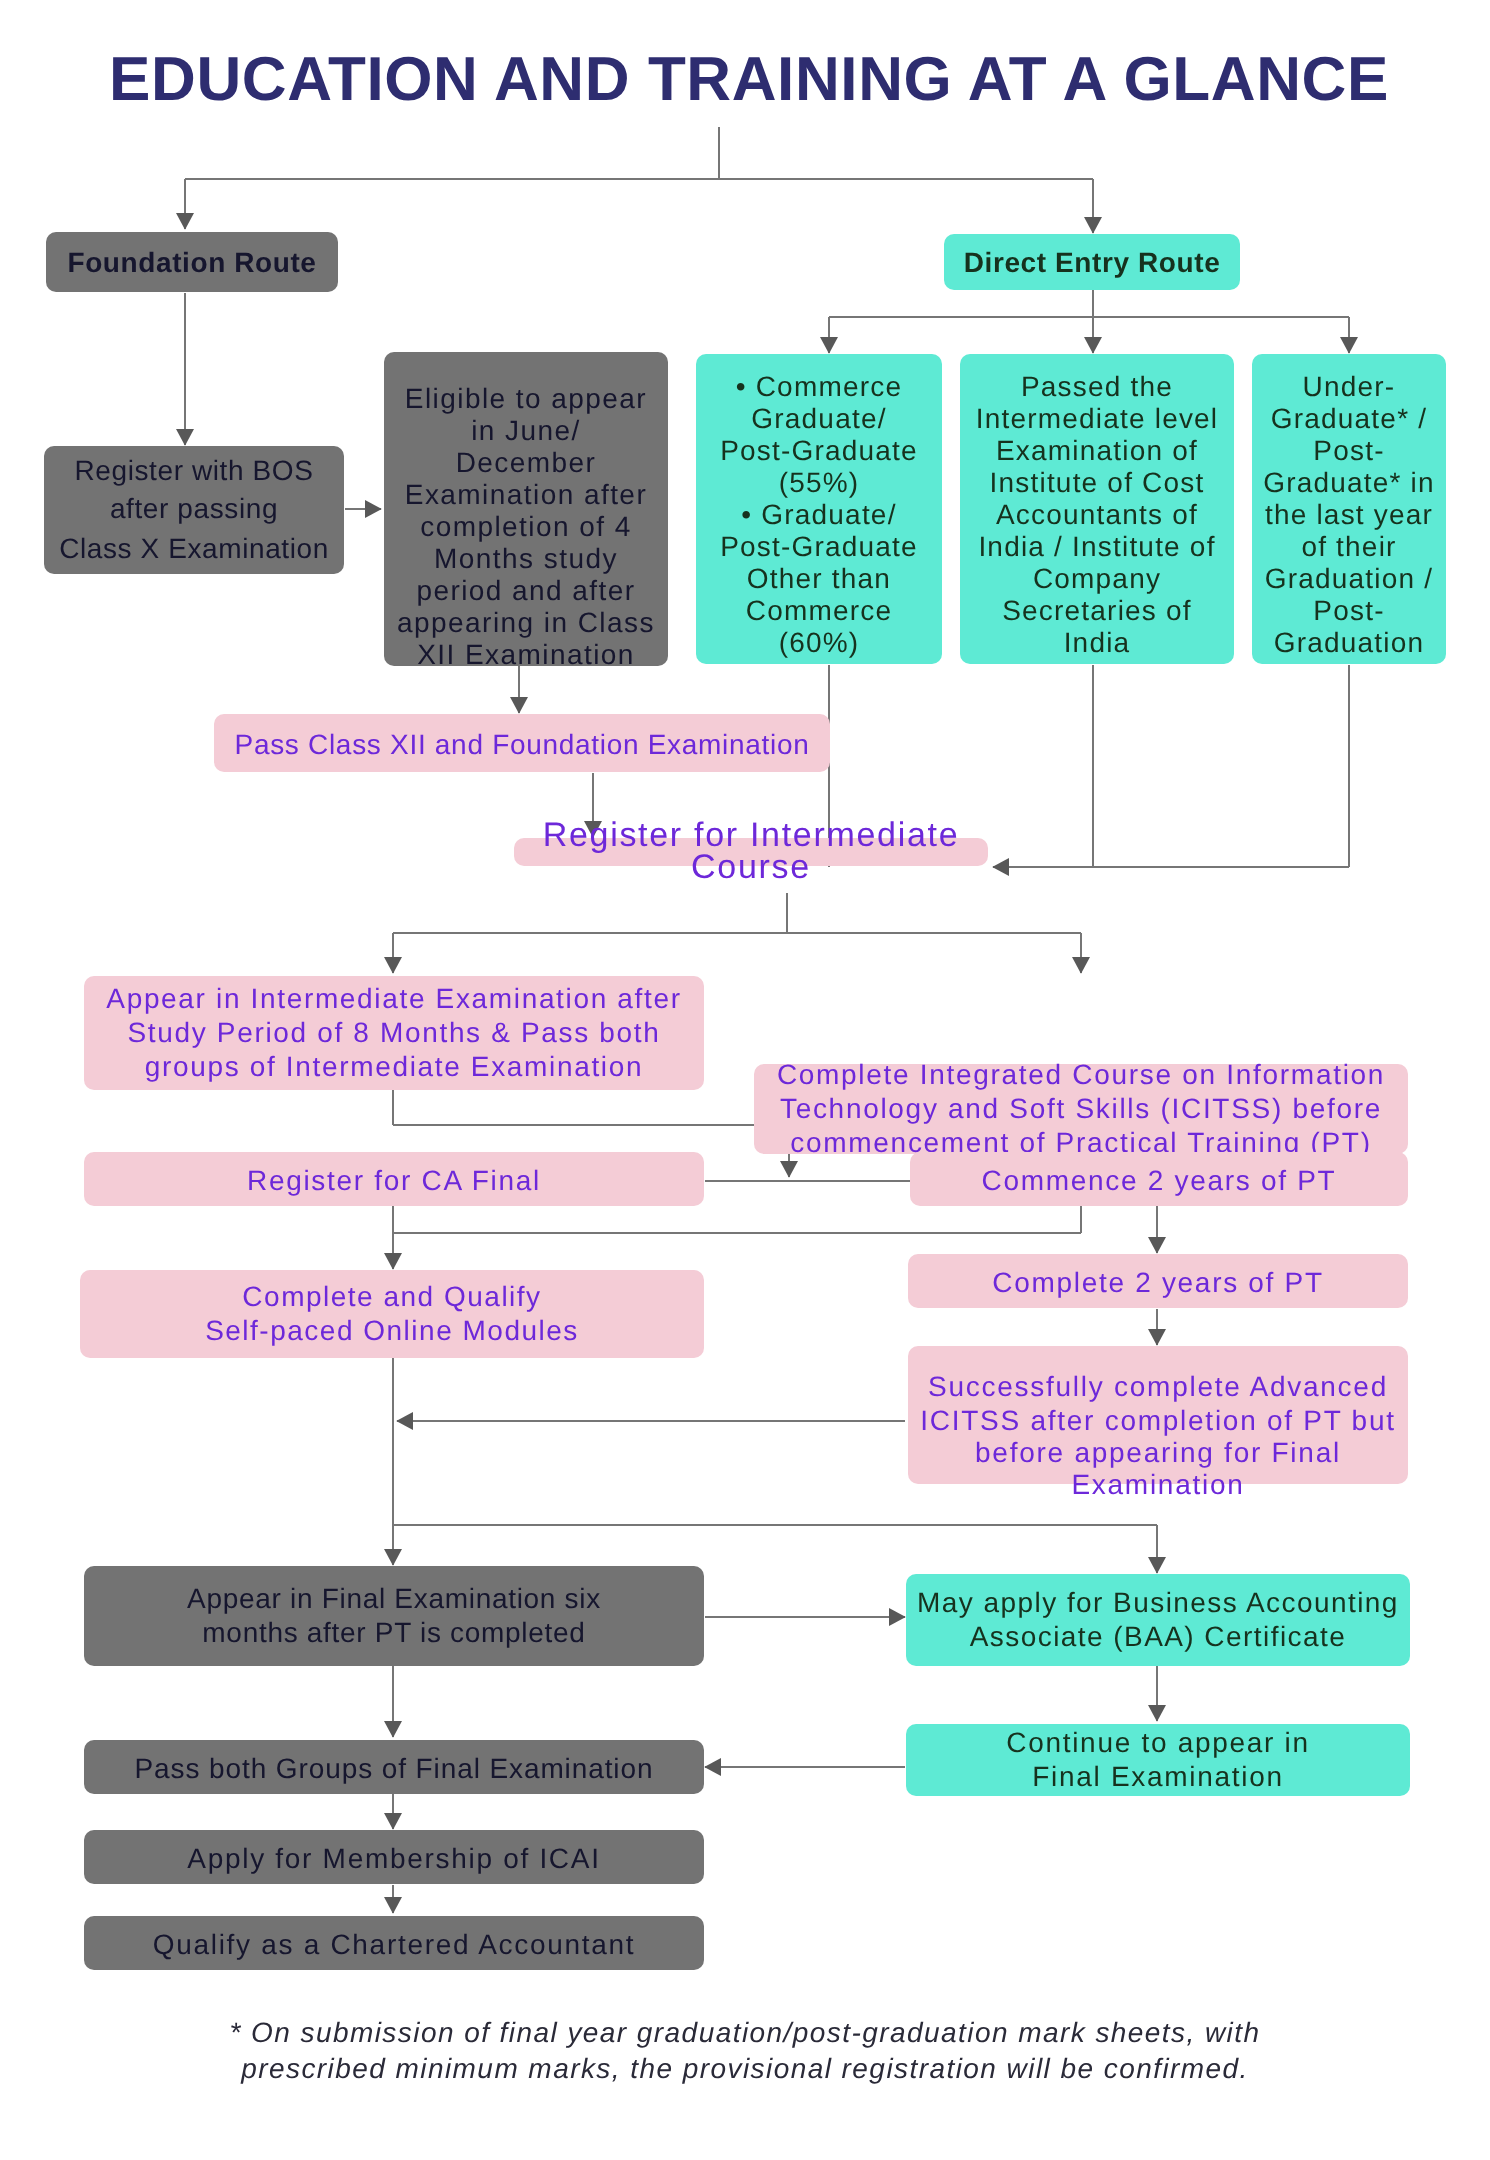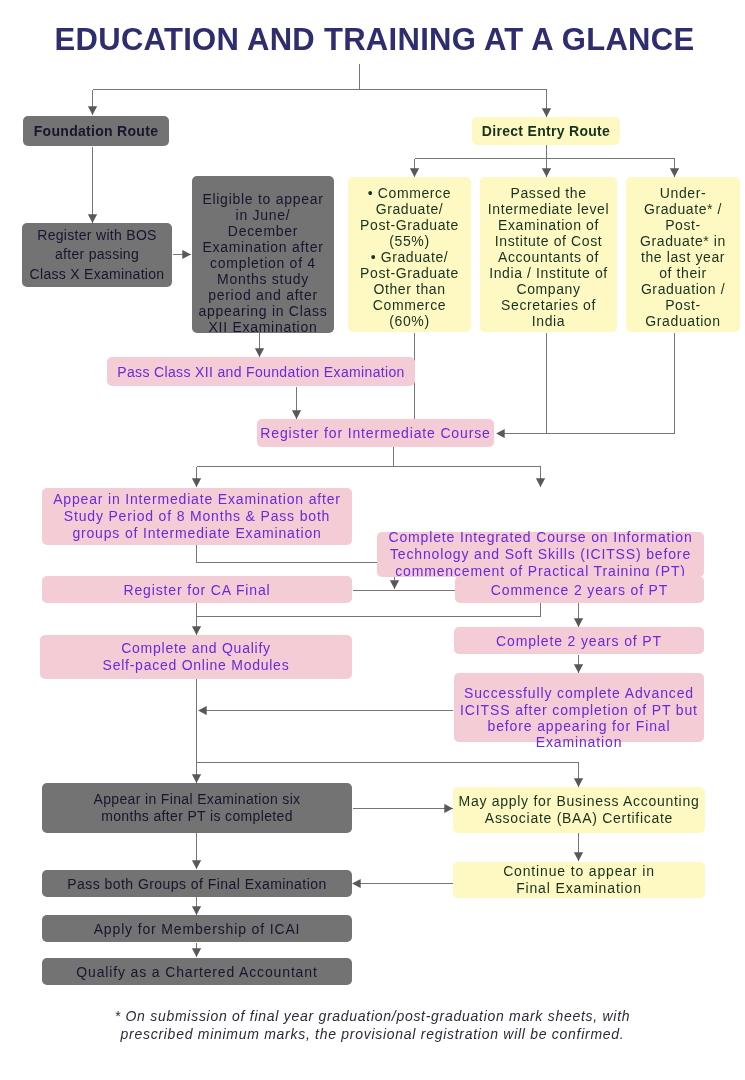--- a/index.html
+++ b/index.html
@@ -1,20 +1,20 @@
 <!DOCTYPE html>
 <html><head>
 <meta charset="utf-8">
 <style>
   html,body{margin:0;padding:0;}
   body{width:745px;height:1080px;background:#ffffff;font-family:"Liberation Sans",sans-serif;position:relative;overflow:hidden;}
   #stage{position:relative;width:745px;height:1080px;}
   .box{position:absolute;box-sizing:border-box;display:flex;align-items:center;justify-content:center;text-align:center;border-radius:5px;white-space:pre-line;}
   .lav{background:#737373;color:#16162e;}
-  .grn{background:#fef9c3;color:#16321e;}
+  .grn{background:#5eead4;color:#16321e;}
   .pnk{background:#f4ccd6;color:#6d28d9;}
   .title{position:absolute;left:2px;width:745px;text-align:center;font-weight:700;color:#2e2d70;}
   .note{position:absolute;text-align:center;font-style:italic;color:#2a2a38;}
   svg.conn{position:absolute;left:0;top:0;width:745px;height:1080px;pointer-events:none;}
 </style>
 </head>
 <body>
 
 <div id="stage">
   <div class="title" style="top:22px;font-size:31px;letter-spacing:0.3px;">EDUCATION AND TRAINING AT A GLANCE</div>
@@ -96,31 +96,31 @@
 (60%)</div>
   <div class="box grn" style="left:480px;top:177px;width:137px;height:155px;font-size:14px;line-height:15.9px;letter-spacing:0.6px;padding-top:7px;">Passed the
 Intermediate level
 Examination of
 Institute of Cost
 Accountants of
 India / Institute of
 Company
 Secretaries of
 India</div>
-  <div class="box grn" style="left:626px;top:177px;width:114px;height:155px;font-size:14px;line-height:15.9px;letter-spacing:0.6px;padding-top:7px;">Under-
+  <div class="box grn" style="left:626px;top:177px;width:97px;height:155px;font-size:14px;line-height:15.9px;letter-spacing:0.6px;padding-top:7px;">Under-
 Graduate* /
 Post-
 Graduate* in
 the last year
 of their
 Graduation /
 Post-
 Graduation</div>
   <div class="box pnk" style="left:107px;top:357px;width:308px;height:29px;font-size:14px;line-height:16px;letter-spacing:0.35px;">Pass Class XII and Foundation Examination</div>
-  <div class="box pnk" style="left:257px;top:419px;width:237px;height:28px;font-size:14px;line-height:16px;letter-spacing:0.85px;">Register for Intermediate Course</div>
+  <div class="box pnk" style="left:257px;top:419px;width:237px;height:14px;font-size:17px;line-height:16px;letter-spacing:0.85px;">Register for Intermediate Course</div>
   <div class="box pnk" style="left:42px;top:488px;width:310px;height:57px;font-size:14px;line-height:17.3px;letter-spacing:0.83px;">Appear in Intermediate Examination after
 Study Period of 8 Months &amp; Pass both
 groups of Intermediate Examination</div>
   <div class="box pnk" style="left:377px;top:488px;width:327px;height:45px;font-size:14px;line-height:17.3px;letter-spacing:0.85px;margin-top:44px;">Complete Integrated Course on Information
 Technology and Soft Skills (ICITSS) before
 commencement of Practical Training (PT)</div>
   <div class="box pnk" style="left:42px;top:576px;width:310px;height:27px;font-size:14px;line-height:16px;letter-spacing:0.85px;">Register for CA Final</div>
   <div class="box pnk" style="left:455px;top:576px;width:249px;height:27px;font-size:14px;line-height:16px;letter-spacing:0.85px;">Commence 2 years of PT</div>
   <div class="box pnk" style="left:40px;top:635px;width:312px;height:44px;font-size:14px;line-height:17.5px;letter-spacing:0.75px;">Complete and Qualify
 Self-paced Online Modules</div>

